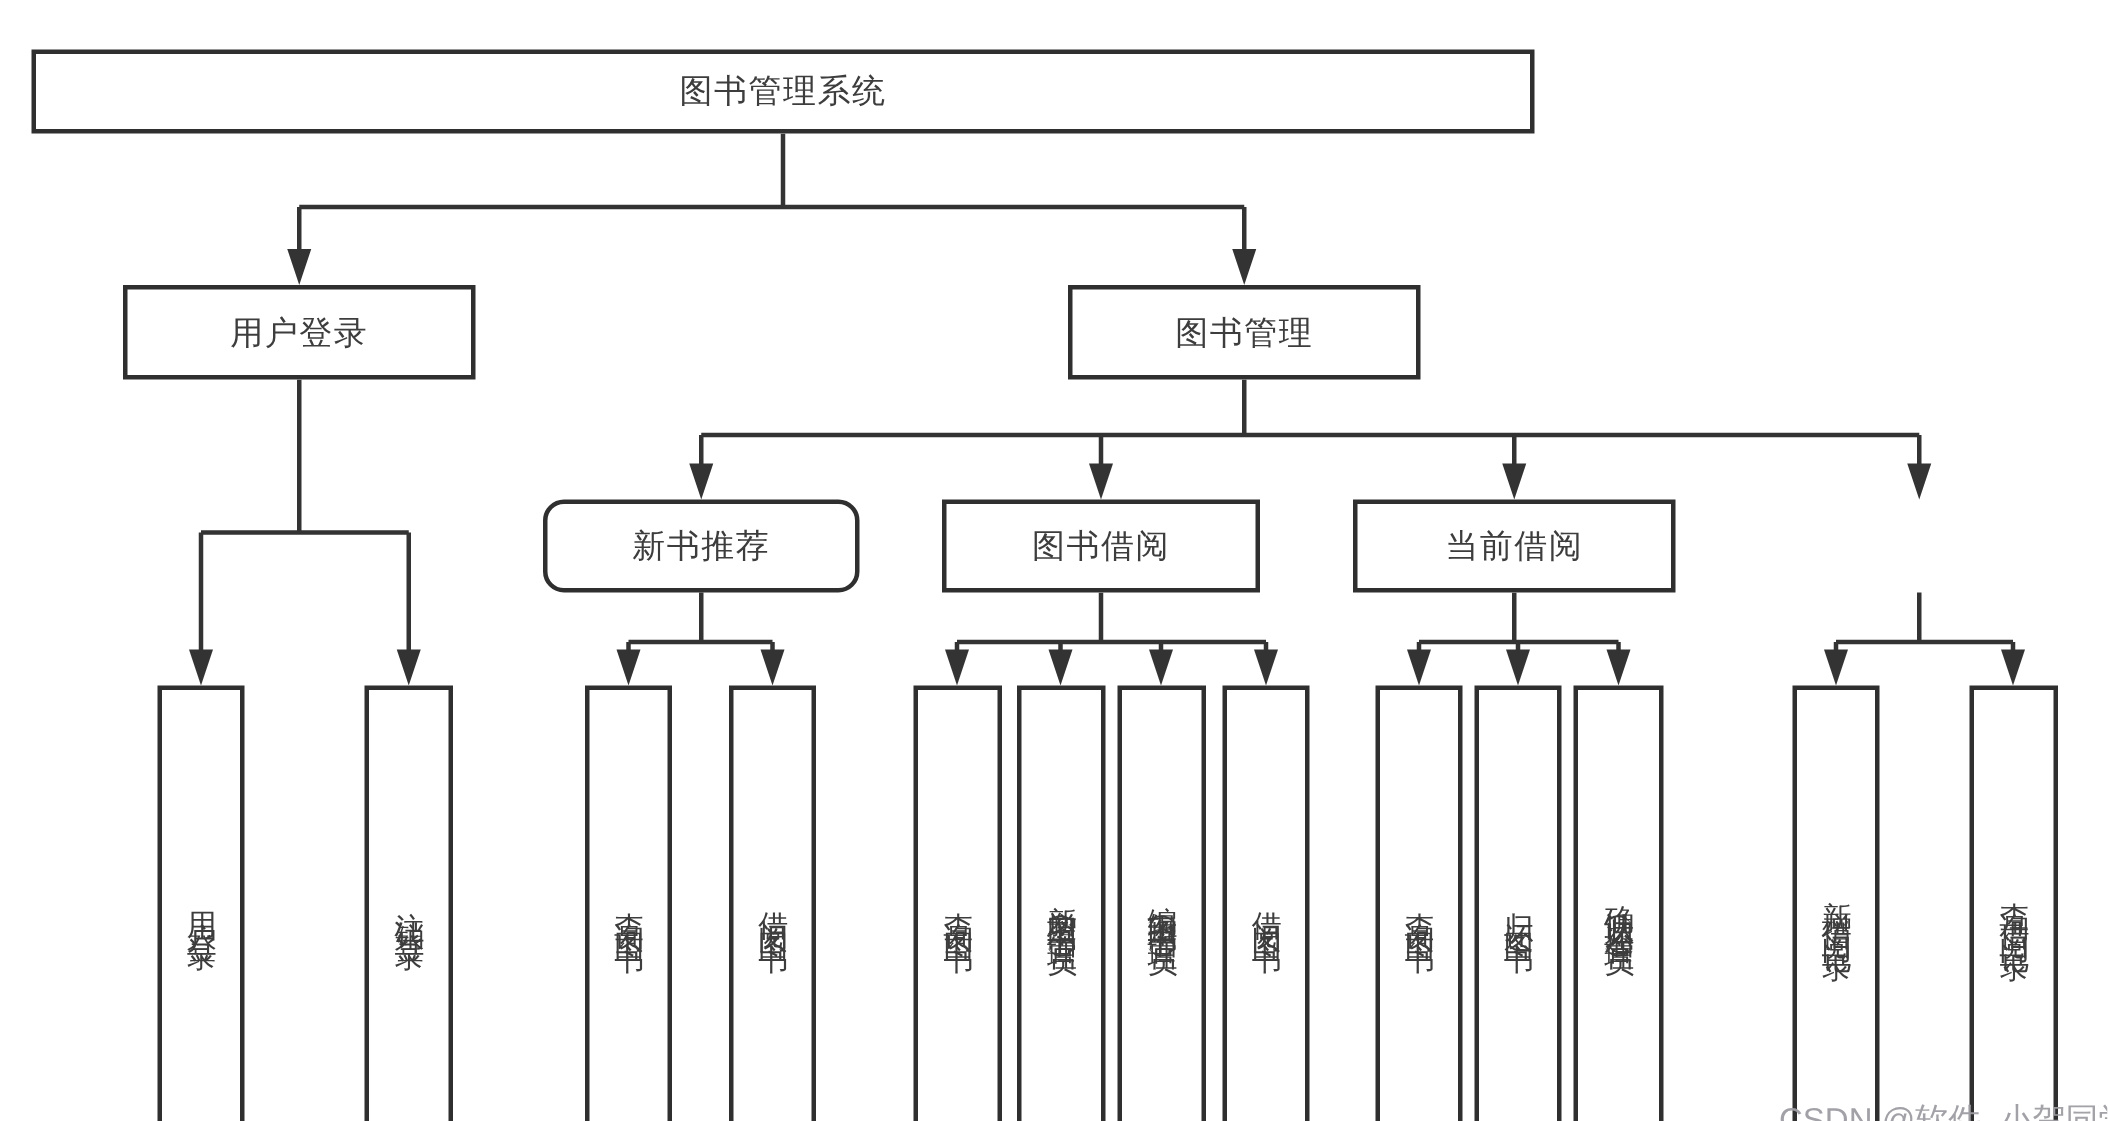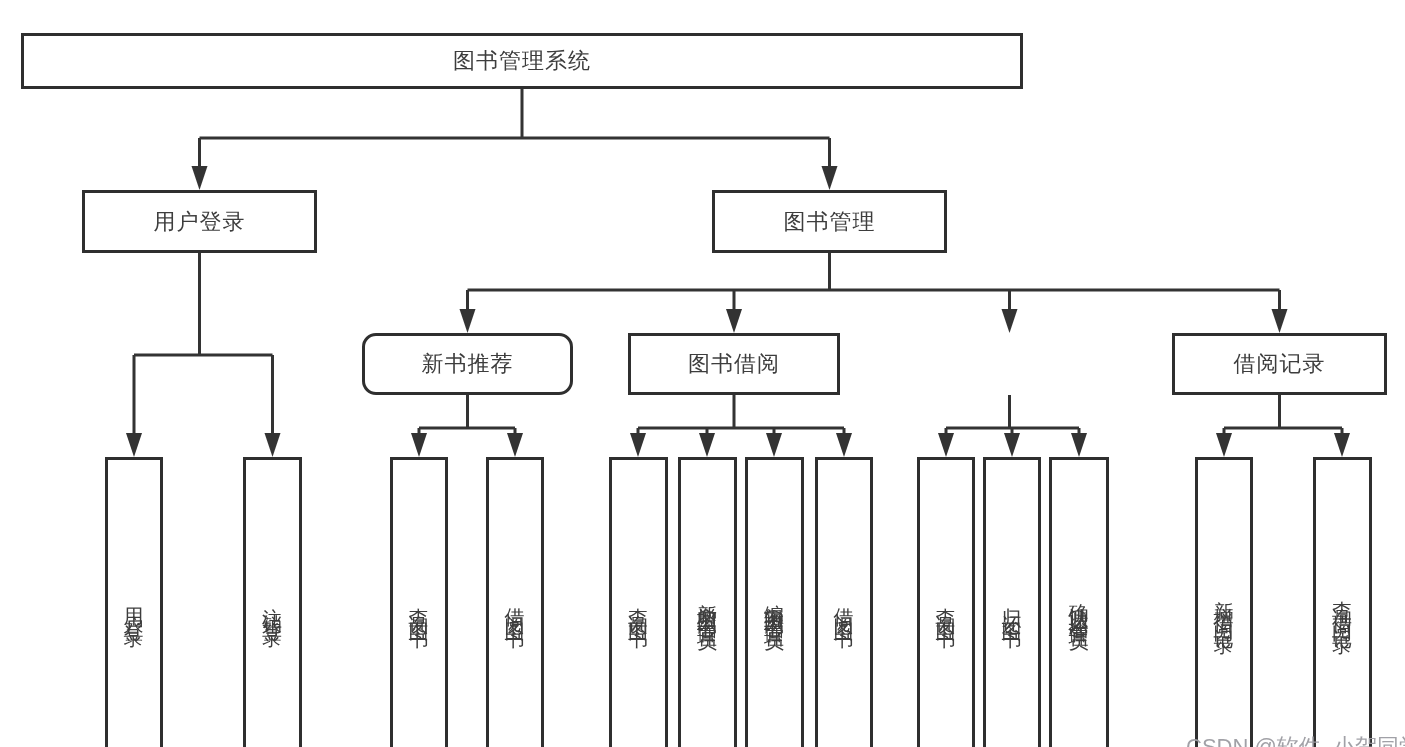--- a/index.html
+++ b/index.html
@@ -70,21 +70,21 @@
     </g>
   </svg>
 
   <div class="hbox" style="left:21px;top:13px;width:1002px;height:56px;">图书管理系统</div>
 
   <div class="hbox" style="left:82px;top:170px;width:235px;height:63px;">用户登录</div>
   <div class="hbox" style="left:712px;top:170px;width:235px;height:63px;">图书管理</div>
 
   <div class="hbox" style="left:362px;top:313px;width:211px;height:62px;border-radius:14px;">新书推荐</div>
   <div class="hbox" style="left:628px;top:313px;width:212px;height:62px;">图书借阅</div>
-  <div class="hbox" style="left:1172px;top:313px;width:215px;height:62px;">借阅记录</div>
+  <div class="hbox" style="left:902px;top:313px;width:215px;height:62px;">当前借阅</div>
 
   <div class="vbox" style="left:105px;top:437px;width:58px;height:298px;">用户登录</div>
   <div class="vbox" style="left:243px;top:437px;width:59px;height:298px;">注销登录</div>
 
   <div class="vbox" style="left:390px;top:437px;width:58px;height:298px;">查询图书</div>
   <div class="vbox" style="left:486px;top:437px;width:58px;height:298px;">借阅图书</div>
 
   <div class="vbox" style="left:609px;top:437px;width:59px;height:298px;">查询图书</div>
   <div class="vbox long" style="left:678px;top:437px;width:59px;height:298px;">新增图书（管理员）</div>
   <div class="vbox long" style="left:745px;top:437px;width:59px;height:298px;">编辑图书（管理员）</div>

